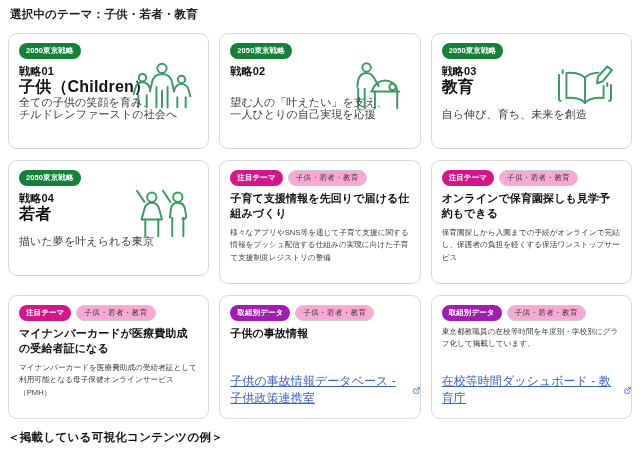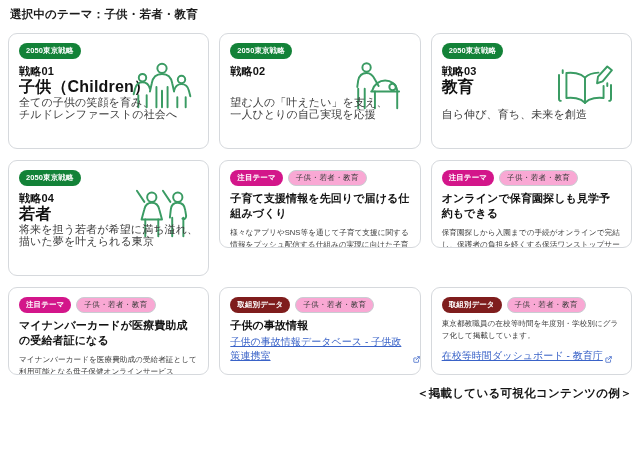--- a/index.html
+++ b/index.html
@@ -29,21 +29,21 @@
     grid-template-columns: repeat(3, 1fr);
     column-gap: 10px;
     row-gap: 11px;
   }
   .card {
     background: #ffffff;
     border: 1px solid #d6d9dd;
     border-radius: 9px;
     padding: 9px 10px 10px 10px;
     position: relative;
-    height: 88px;
+    height: 124px;
     overflow: hidden;
   }
   .card.strategy { height: 116px; }
   .badge-row {
     display: flex;
     align-items: center;
     gap: 5px;
     margin-bottom: 5px;
   }
   .badge {
@@ -51,21 +51,21 @@
     font-size: 7.5px;
     font-weight: bold;
     line-height: 1;
     padding: 4px 7px 4px 7px;
     border-radius: 9px;
     white-space: nowrap;
     letter-spacing: 0.1px;
   }
   .badge-green { background: #138238; color: #ffffff; }
   .badge-pink  { background: #d3168a; color: #ffffff; }
-  .badge-blue  { background: #7f1d1d; color: #ffffff; }
+  .badge-blue  { background: #a21caf; color: #ffffff; }
   .badge-theme {
     background: #f9a8d4;
     color: #3a3a3a;
     border: 1px solid #c9cdd2;
     font-weight: normal;
     letter-spacing: 0.4px;
     padding: 3px 7px;
   }
   .strategy-no {
     font-size: 11px;
@@ -113,40 +113,40 @@
   .card-body {
     font-size: 7.6px;
     color: #3c3c3c;
     line-height: 12.5px;
     letter-spacing: 0.05px;
   }
   .card-link {
     position: absolute;
     left: 10px;
     bottom: 11px;
-    font-size: 10px;
+    font-size: 12px;
     color: #3a63c8;
     text-decoration: underline;
     letter-spacing: 0.05px;
     display: flex;
-    align-items: flex-end;
+    align-items: center;
     gap: 2px;
     cursor: pointer;
   }
   .ext-icon {
     display: inline-block;
     width: 7px;
     height: 7px;
     flex: 0 0 auto;
     position: relative;
     top: 0px;
   }
   .ext-icon svg { width: 100%; height: 100%; display: block; }
   .caption {
-    text-align: right;
+    text-align: left;
     font-size: 11.5px;
     font-weight: bold;
     color: #141414;
     margin-top: 11px;
     letter-spacing: 0.3px;
   }
 </style>
 </head>
 <body>
 
@@ -238,21 +238,20 @@
           <path d="M24 17c-4 0-7 2.5-8 7l-3 11h22l-3-11c-1-4.5-4-7-8-7z"></path>
           <path d="M17 35v18M31 35v18"></path>
           <path d="M16 16L8 4"></path>
           <circle cx="52" cy="11" r="5"></circle>
           <path d="M52 17c-4 0-7 2.5-7.5 7l-1 9M52 17c4.5 0 7.5 3 8 8l1 6c0 3-2 4-4 3"></path>
           <path d="M46 33v20M58 33v20"></path>
           <path d="M44 16l-8-12"></path>
         </svg>
       </div>
       <div class="strategy-desc">
-        <div>将来を担う若者が希望に満ち溢れ、</div>
         <div>描いた夢を叶えられる東京</div>
       </div>
     </div>
 
     <div class="card">
       <div class="badge-row">
         <span class="badge badge-pink">注目テーマ</span>
         <span class="badge badge-theme">子供・若者・教育</span>
       </div>
       <div class="card-heading">子育て支援情報を先回りで届ける仕組みづくり</div>

